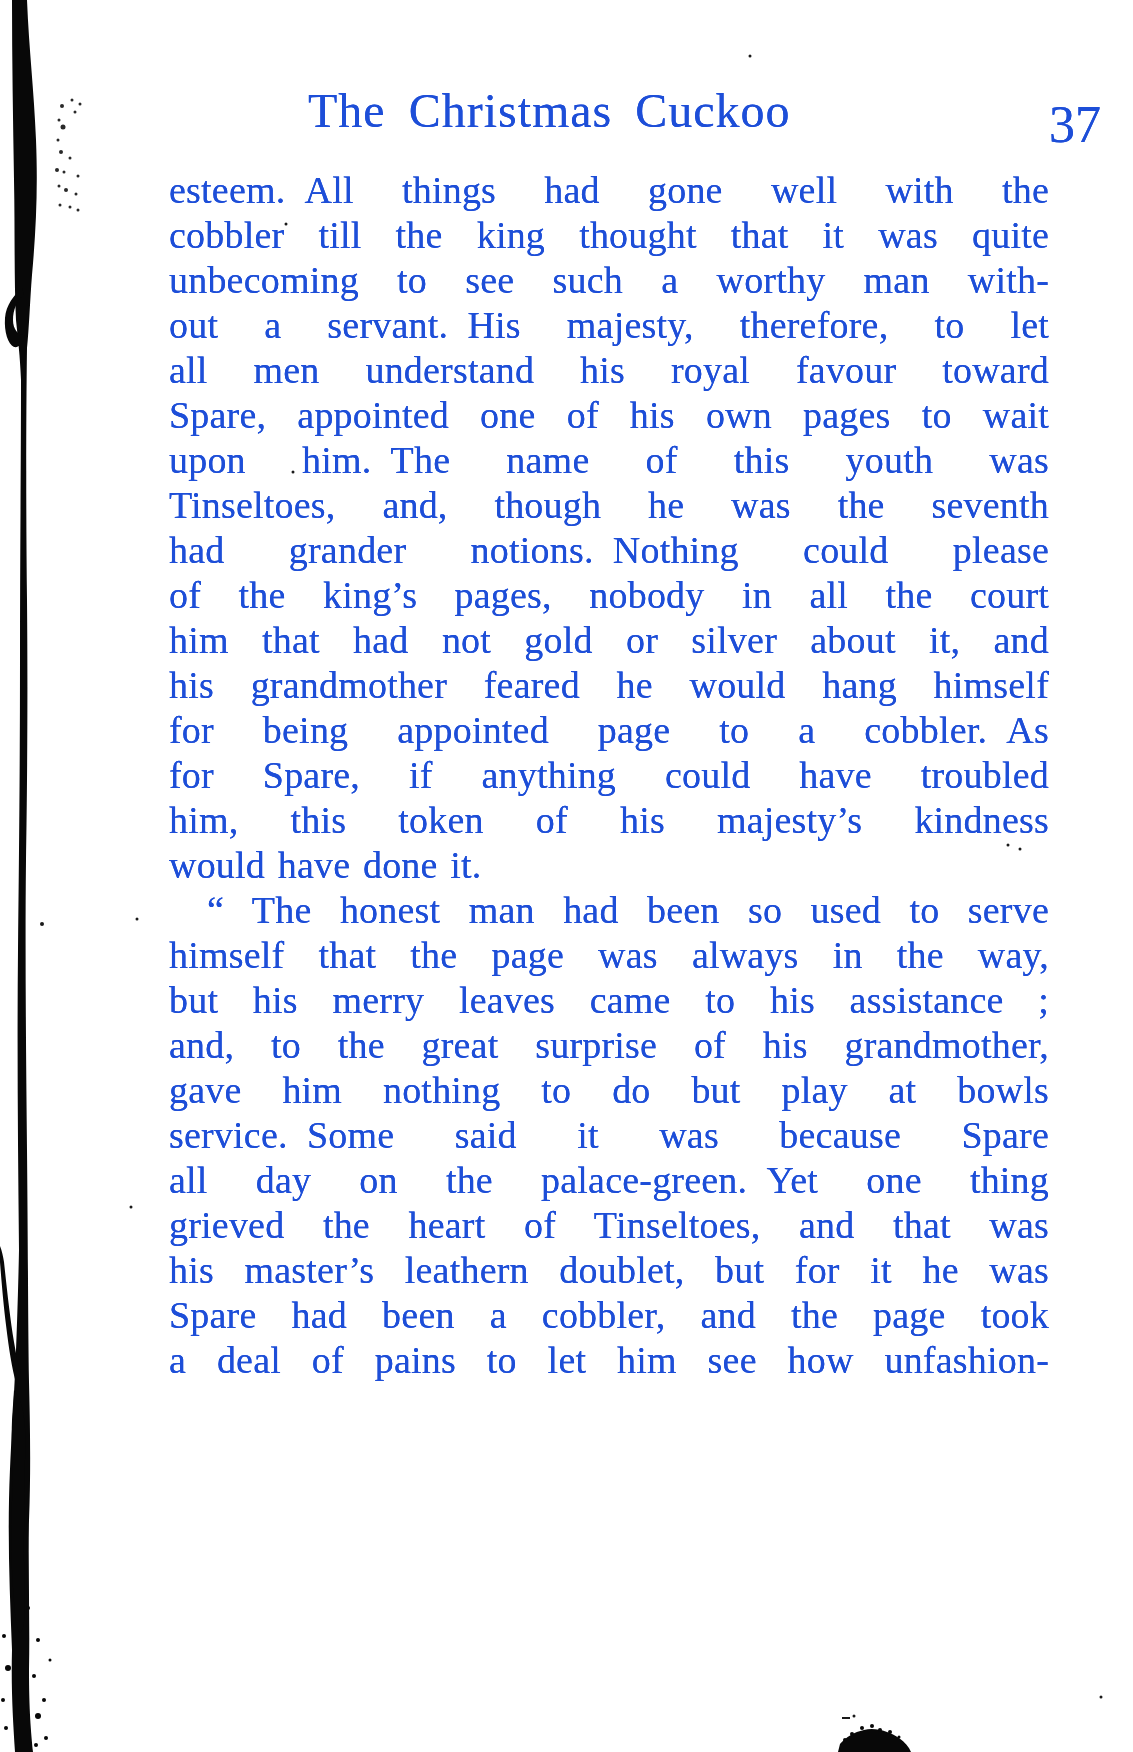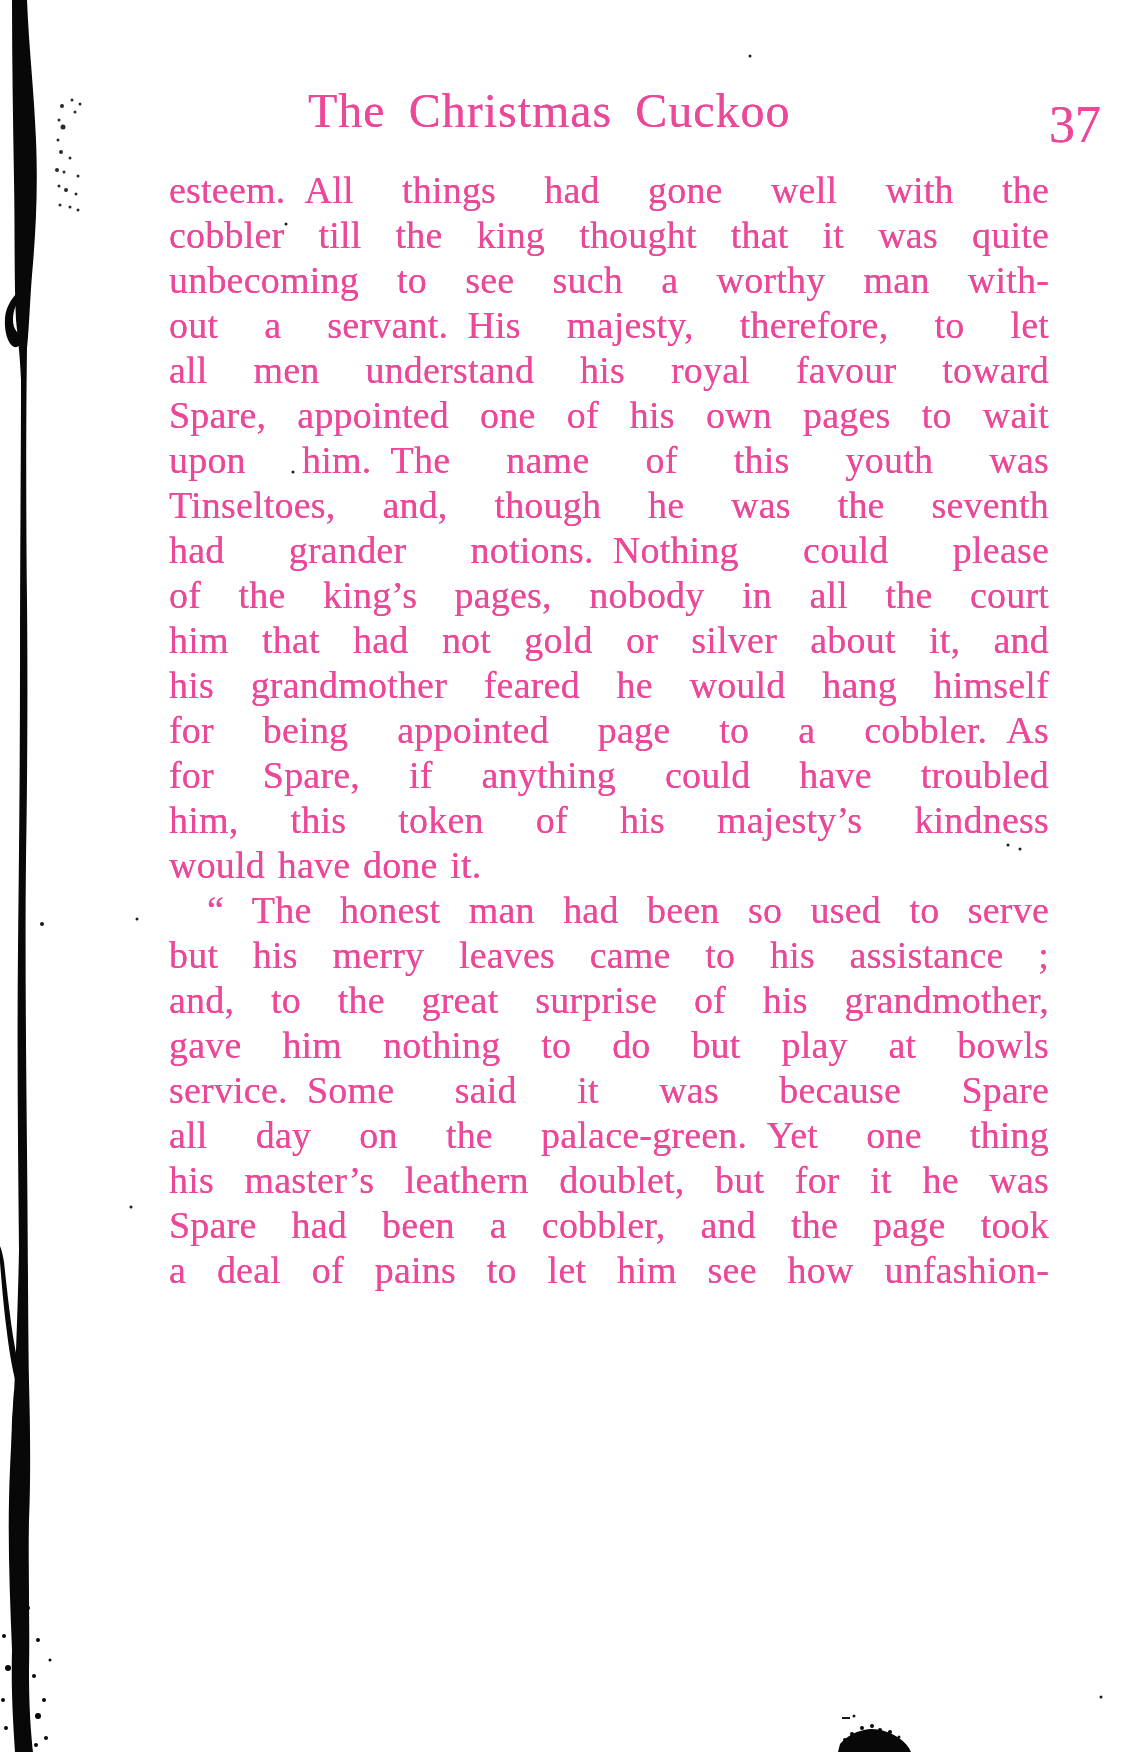--- a/index.html
+++ b/index.html
@@ -2,21 +2,21 @@
 <html><head>
 <meta charset="utf-8">
 <style>
   html,body{margin:0;padding:0;background:#e8e8e8;}
   .page{
     position:relative;
     width:1133px;height:1752px;
     background:#ffffff;
     overflow:hidden;
     font-family:"Liberation Serif","DejaVu Serif",serif;
-    color:#ec4899;
+    color:#1d4ed8;
   }
   .artifacts{position:absolute;inset:0;pointer-events:none;}
   .running-header{position:absolute;left:0;top:0;width:100%;height:160px;}
   .title{
     position:absolute;left:308px;top:84px;
     font-size:48px;line-height:54px;
     letter-spacing:1px;word-spacing:10px;
     text-shadow:0 0 0.6px currentColor;
     white-space:nowrap;
   }
@@ -146,23 +146,25 @@
       <div class="line">Tinseltoes, and, though he was the seventh</div>
       <div class="line">had grander notions. Nothing could please</div>
       <div class="line">of the king’s pages, nobody in all the court</div>
       <div class="line">him that had not gold or silver about it, and</div>
       <div class="line">his grandmother feared he would hang himself</div>
       <div class="line">for being appointed page to a cobbler. As</div>
       <div class="line">for Spare, if anything could have troubled</div>
       <div class="line">him, this token of his majesty’s kindness</div>
       <div class="line no-just">would have done it.</div>
       <div class="line indent">“ The honest man had been so used to serve</div>
+      <div class="line">himself that the page was always in the way,</div>
       <div class="line">but his merry leaves came to his assistance ;</div>
       <div class="line">and, to the great surprise of his grandmother,</div>
       <div class="line">gave him nothing to do but play at bowls</div>
       <div class="line">service. Some said it was because Spare</div>
       <div class="line">all day on the palace-green. Yet one thing</div>
+      <div class="line">grieved the heart of Tinseltoes, and that was</div>
       <div class="line">his master’s leathern doublet, but for it he was</div>
       <div class="line">Spare had been a cobbler, and the page took</div>
       <div class="line">a deal of pains to let him see how unfashion-</div>
     </div>
 
 </div>
 
 </body></html>

